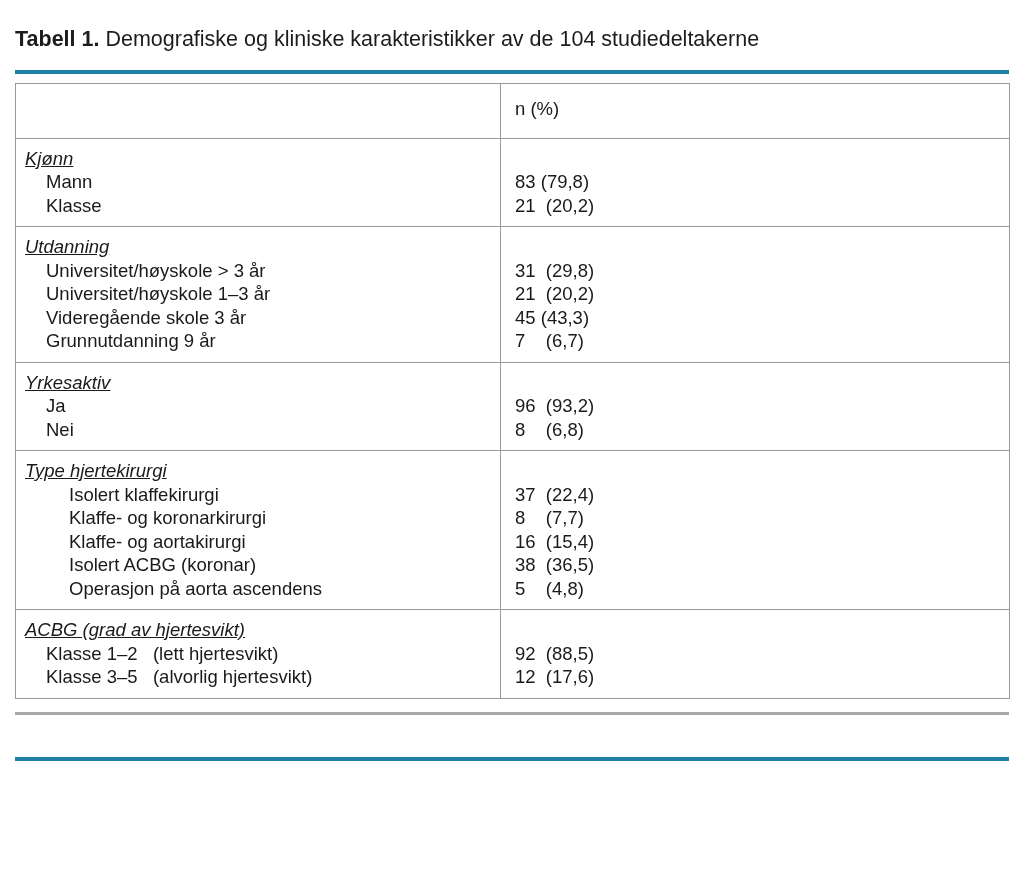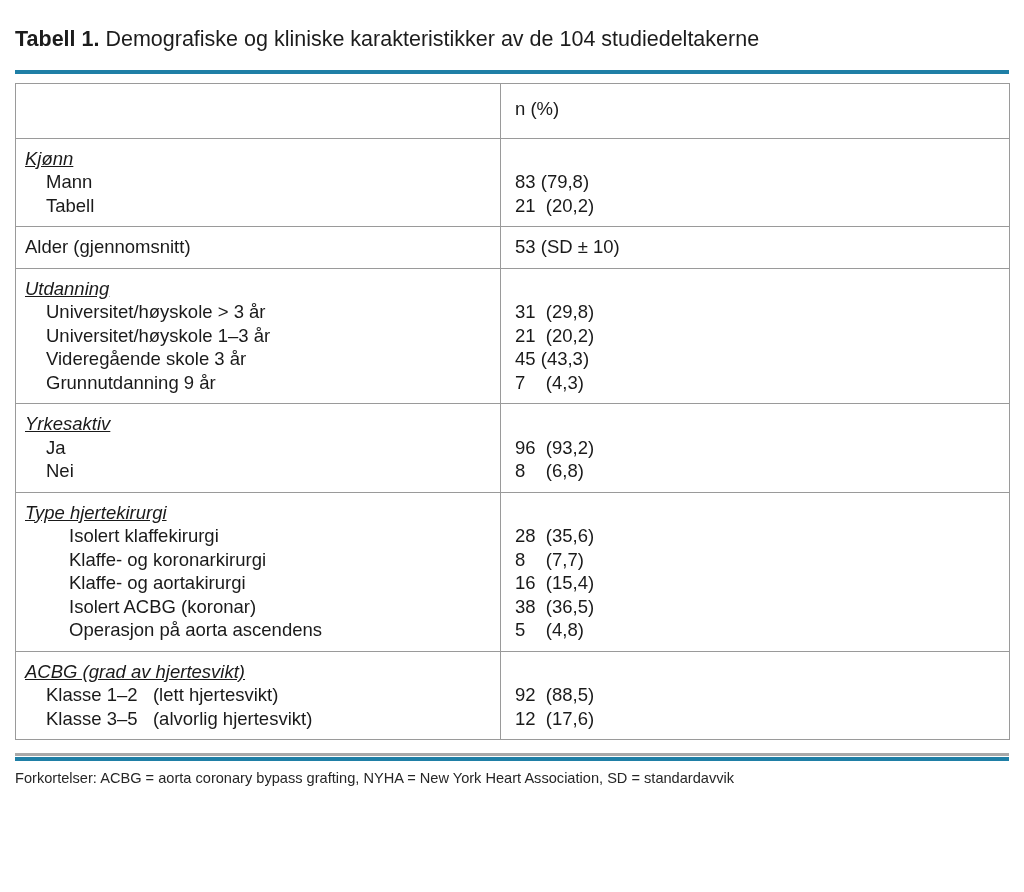--- a/index.html
+++ b/index.html
@@ -136,67 +136,58 @@
           <div class="cell hdr-cell"></div>
         </td>
         <td>
           <div class="cell val hdr-cell">n (%)</div>
         </td>
       </tr>
     </tbody>
     <tbody id="sections">
         <tr>
           <td>
-            <div class="cell"><span class="lbl-sub group-head">Kjønn</span><span class="lbl-sub indent">Mann</span><span class="lbl-sub indent">Tabell</span></div>
+            <div class="cell"><span class="lbl-sub group-head">Kjønn</span><span class="lbl-sub indent">Mann</span><span class="lbl-sub indent">Klasse</span></div>
           </td>
           <td>
             <div class="cell val"><span class="lbl-sub">&nbsp;</span><span class="lbl-sub">83 (79,8)</span><span class="lbl-sub">21  (20,2)</span></div>
           </td>
         </tr>
         <tr>
           <td>
-            <div class="cell"><span class="lbl-sub">Alder (gjennomsnitt)</span></div>
-          </td>
-          <td>
-            <div class="cell val"><span class="lbl-sub">53 (SD ± 10)</span></div>
-          </td>
-        </tr>
-        <tr>
-          <td>
             <div class="cell"><span class="lbl-sub group-head">Utdanning</span><span class="lbl-sub indent">Universitet/høyskole &gt; 3 år</span><span class="lbl-sub indent">Universitet/høyskole 1–3 år</span><span class="lbl-sub indent">Videregående skole 3 år</span><span class="lbl-sub indent">Grunnutdanning 9 år</span></div>
           </td>
           <td>
-            <div class="cell val"><span class="lbl-sub">&nbsp;</span><span class="lbl-sub">31  (29,8)</span><span class="lbl-sub">21  (20,2)</span><span class="lbl-sub">45 (43,3)</span><span class="lbl-sub">7    (4,3)</span></div>
+            <div class="cell val"><span class="lbl-sub">&nbsp;</span><span class="lbl-sub">31  (29,8)</span><span class="lbl-sub">21  (20,2)</span><span class="lbl-sub">45 (43,3)</span><span class="lbl-sub">7    (6,7)</span></div>
           </td>
         </tr>
         <tr>
           <td>
             <div class="cell"><span class="lbl-sub group-head">Yrkesaktiv</span><span class="lbl-sub indent">Ja</span><span class="lbl-sub indent">Nei</span></div>
           </td>
           <td>
             <div class="cell val"><span class="lbl-sub">&nbsp;</span><span class="lbl-sub">96  (93,2)</span><span class="lbl-sub">8    (6,8)</span></div>
           </td>
         </tr>
         <tr>
           <td>
             <div class="cell"><span class="lbl-sub group-head">Type hjertekirurgi</span><span class="lbl-sub noindent">Isolert klaffekirurgi</span><span class="lbl-sub noindent">Klaffe- og koronarkirurgi</span><span class="lbl-sub noindent">Klaffe- og aortakirurgi</span><span class="lbl-sub noindent">Isolert ACBG (koronar)</span><span class="lbl-sub noindent">Operasjon på aorta ascendens</span></div>
           </td>
           <td>
-            <div class="cell val"><span class="lbl-sub">&nbsp;</span><span class="lbl-sub">28  (35,6)</span><span class="lbl-sub">8    (7,7)</span><span class="lbl-sub">16  (15,4)</span><span class="lbl-sub">38  (36,5)</span><span class="lbl-sub">5    (4,8)</span></div>
+            <div class="cell val"><span class="lbl-sub">&nbsp;</span><span class="lbl-sub">37  (22,4)</span><span class="lbl-sub">8    (7,7)</span><span class="lbl-sub">16  (15,4)</span><span class="lbl-sub">38  (36,5)</span><span class="lbl-sub">5    (4,8)</span></div>
           </td>
         </tr>
         <tr>
           <td>
             <div class="cell"><span class="lbl-sub group-head">ACBG (grad av hjertesvikt)</span><span class="lbl-sub indent">Klasse 1–2   (lett hjertesvikt)</span><span class="lbl-sub indent">Klasse 3–5   (alvorlig hjertesvikt)</span></div>
           </td>
           <td>
             <div class="cell val"><span class="lbl-sub">&nbsp;</span><span class="lbl-sub">92  (88,5)</span><span class="lbl-sub">12  (17,6)</span></div>
           </td>
         </tr>
       </tbody>
   </table>
 
   <div class="rule-foot"></div>
 
-  <div class="footnote">Forkortelser: ACBG = aorta coronary bypass grafting, NYHA = New York Heart Association,  SD = standardavvik</div>
 
   <div class="rule-bottom"></div>
 </div>
 
 </body></html>

